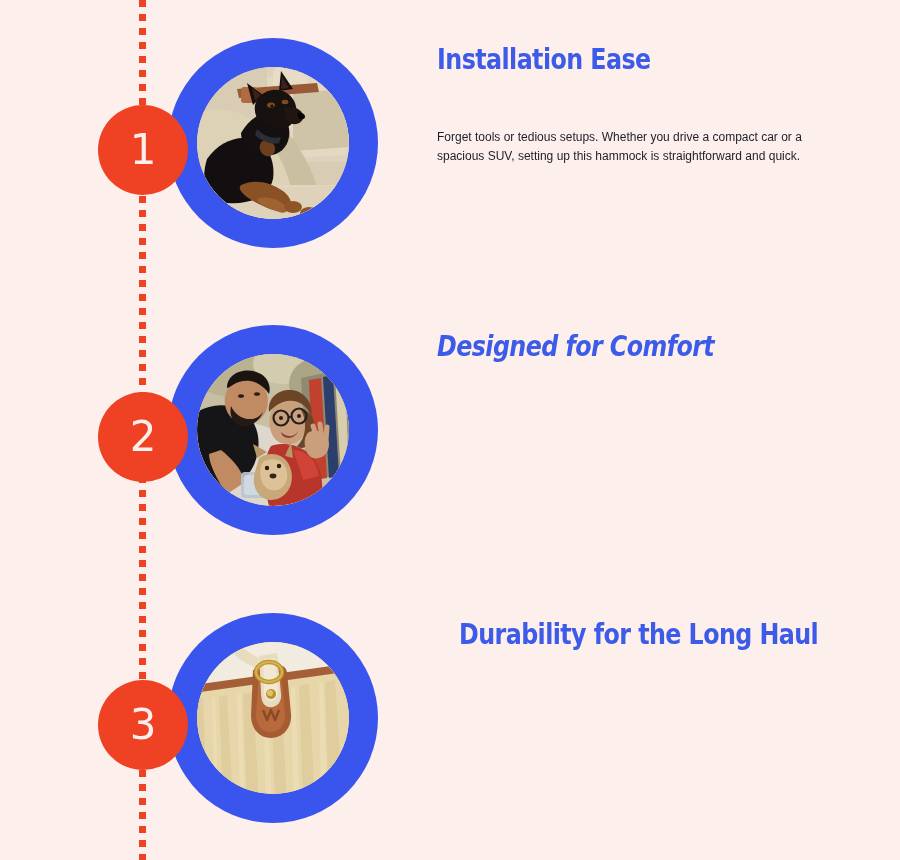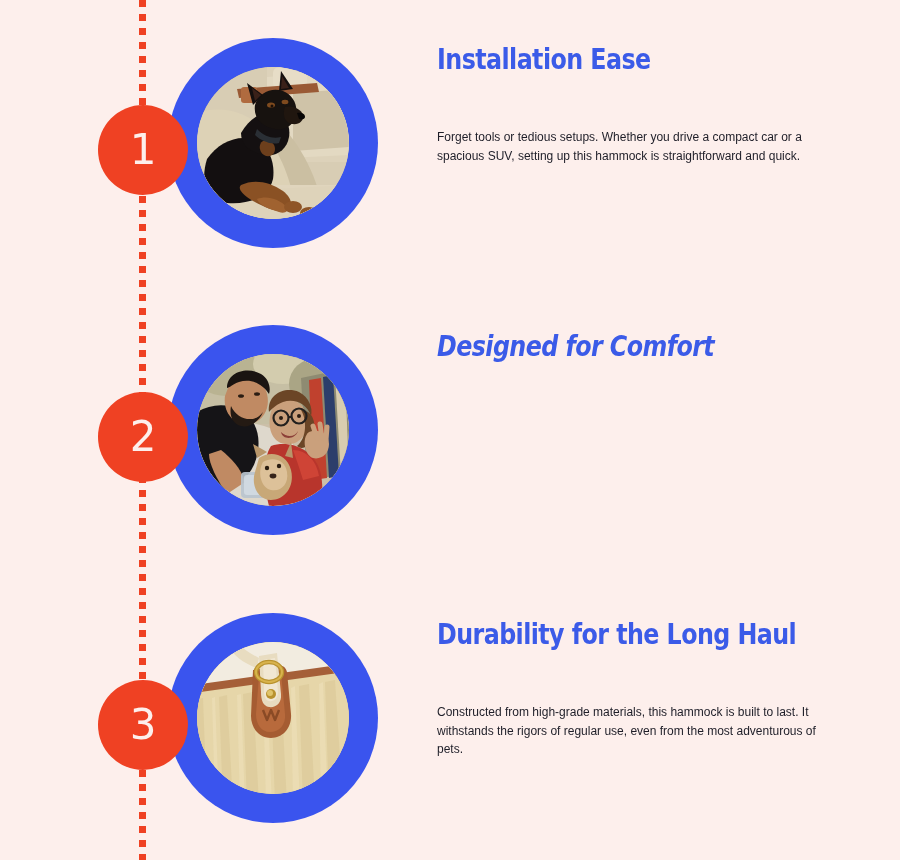--- a/index.html
+++ b/index.html
@@ -100,21 +100,21 @@
   .photo svg { display: block; width: 152px; height: 152px; }
 
   
   .text-col {
     position: absolute;
     left: 437px;
     width: 400px;
   }
   .step-1 .text-col { top: 5px; }
   .step-2 .text-col { top: 5px; font-style: italic; }
-  .step-3 .text-col { top: 5px; }
+  .step-3 .text-col { top: 5px; margin-left: 22px; }
 
   .step-title {
     color: #3b5be8;
     font-family: "DejaVu Sans", sans-serif;
     font-size: 29px;
     font-weight: 700;
     letter-spacing: -0.7px;
     line-height: 1.15;
     margin: 0;
     transform: scaleX(0.82);
@@ -347,17 +347,16 @@
         </svg>
       </div>
     </div>
 
     <div class="badge">
       <span class="badge-num">3</span>
     </div>
 
     <div class="text-col">
       <h2 class="step-title">Durability for the Long Haul</h2>
-      <p class="step-body">Constructed from high-grade materials, this hammock is built to last. It withstands the rigors of regular use, even from the most adventurous of pets.</p>
     </div>
   </div>
 
 </div>
 
 </body></html>

